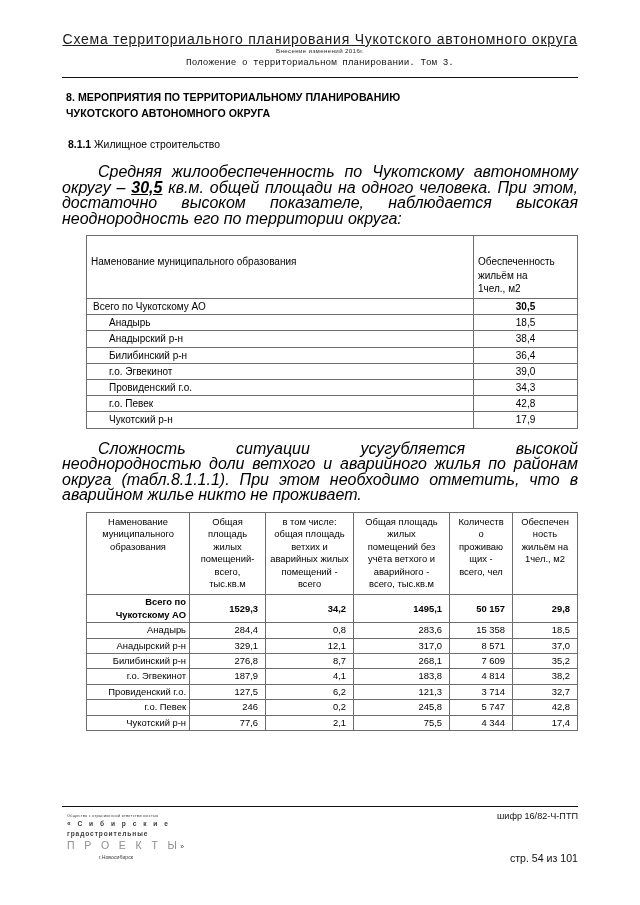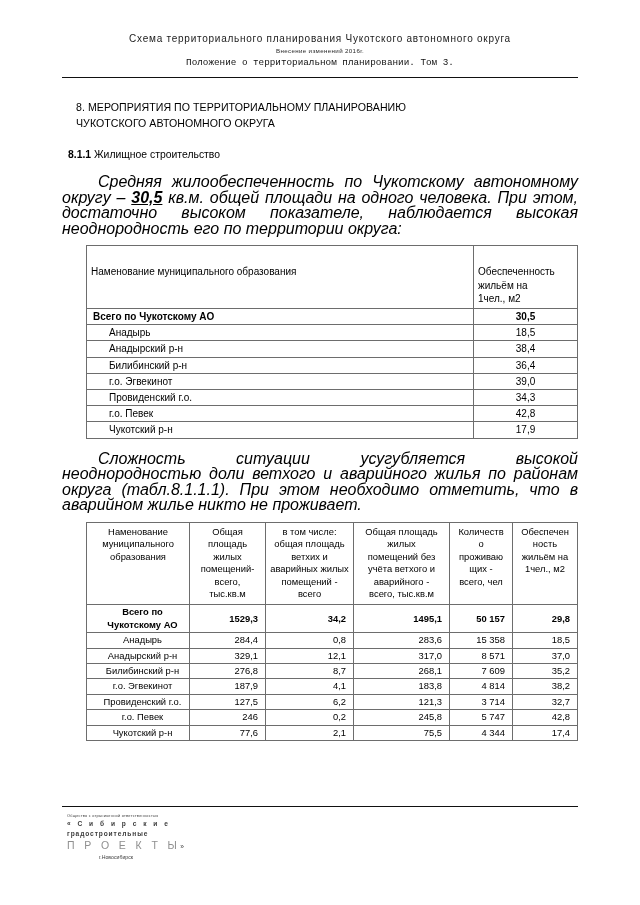--- a/index.html
+++ b/index.html
@@ -23,25 +23,26 @@
 
   
   .doc-header {
     position: absolute;
     left: 62px;
     top: 33px;
     width: 516px;
     text-align: center;
   }
   .doc-header .line1 {
-    font-size: 10px;
+    font-size: 14px;
     letter-spacing: 0.75px;
     color: #1a1a1a;
     line-height: 12px;
     white-space: nowrap;
+    text-decoration: underline;
   }
   .doc-header .line2 {
     font-size: 6.2px;
     letter-spacing: 0.35px;
     color: #2a2a2a;
     line-height: 9px;
     margin-top: 1px;
   }
   .doc-header .line3 {
     font-size: 9.3px;
@@ -62,23 +63,23 @@
   
   .content {
     position: absolute;
     left: 62px;
     top: 90px;
     width: 516px;
   }
 
   h1.chapter {
     font-size: 10.6px;
-    font-weight: normal;
+    font-weight: bold;
     line-height: 15.5px;
-    margin: 10px;
+    margin: 0;
     padding: 0 0 0 4px;
     letter-spacing: 0.05px;
   }
   h2.section {
     font-size: 10.8px;
     font-weight: bold;
     margin: 9px 0 0 0;
     padding: 0 0 0 6px;
   }
   h3.subsection {
@@ -131,21 +132,21 @@
   #table-housing-provision col.c-val  { width: 104px; }
   #table-housing-provision thead td {
     vertical-align: top;
     padding-top: 19px;
     padding-bottom: 3px;
   }
   #table-housing-provision thead td.h-name {
     vertical-align: top;
   }
   #table-housing-provision td.total-name {
-    font-weight: bold;
+    font-weight: normal;
     padding-left: 6px;
   }
   #table-housing-provision td.total-val {
     font-weight: bold;
     text-align: center;
   }
   #table-housing-provision td.row-name {
     padding-left: 22px;
   }
   #table-housing-provision td.row-val {
@@ -168,21 +169,21 @@
   #table-housing-detail col.d4 { width: 96px; }
   #table-housing-detail col.d5 { width: 63px; }
   #table-housing-detail col.d6 { width: 65px; }
   #table-housing-detail thead td {
     text-align: center;
     vertical-align: top;
     padding-top: 3px;
     padding-bottom: 4px;
   }
   #table-housing-detail tbody td.name {
-    text-align: center;
+    text-align: right;
     padding-left: 12px;
   }
   #table-housing-detail tbody td.num {
     text-align: right;
     padding-right: 7px;
   }
   #table-housing-detail tr.total td {
     font-weight: bold;
   }
   #table-housing-detail tr.total td.name {
@@ -481,16 +482,20 @@
   <div class="footer">
 
     <div class="logo-block">
       <div class="ltd">Общество с ограниченной ответственностью</div>
       <div class="l-sib">« С и б и р с к и е</div>
       <div class="l-grad">градостроительные</div>
       <div class="l-proj"><span>П Р О Е К Т Ы</span><span class="quote">»</span></div>
       <div class="l-city">г.Новосибирск</div>
     </div>
 
+    <div class="footer-right">
+      <div class="cipher">шифр 16/82-Ч-ПТП</div>
+      <div class="pageno">стр. 54 из 101</div>
+    </div>
 
   </div>
 
 </div>
 
 </body></html>

